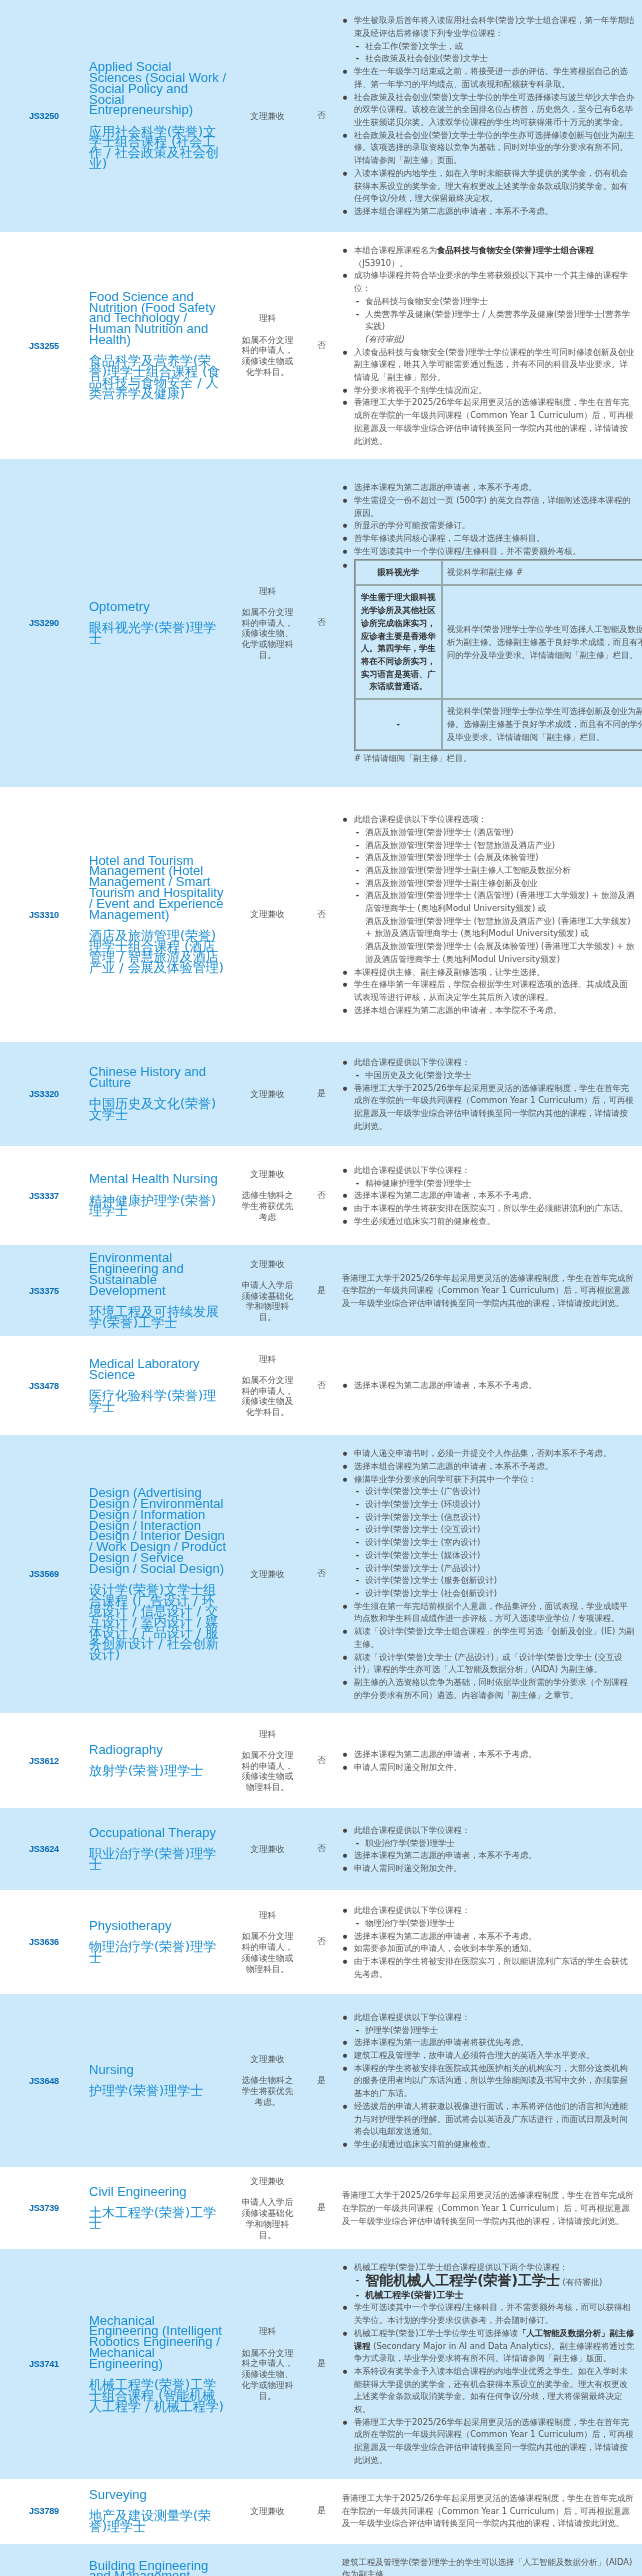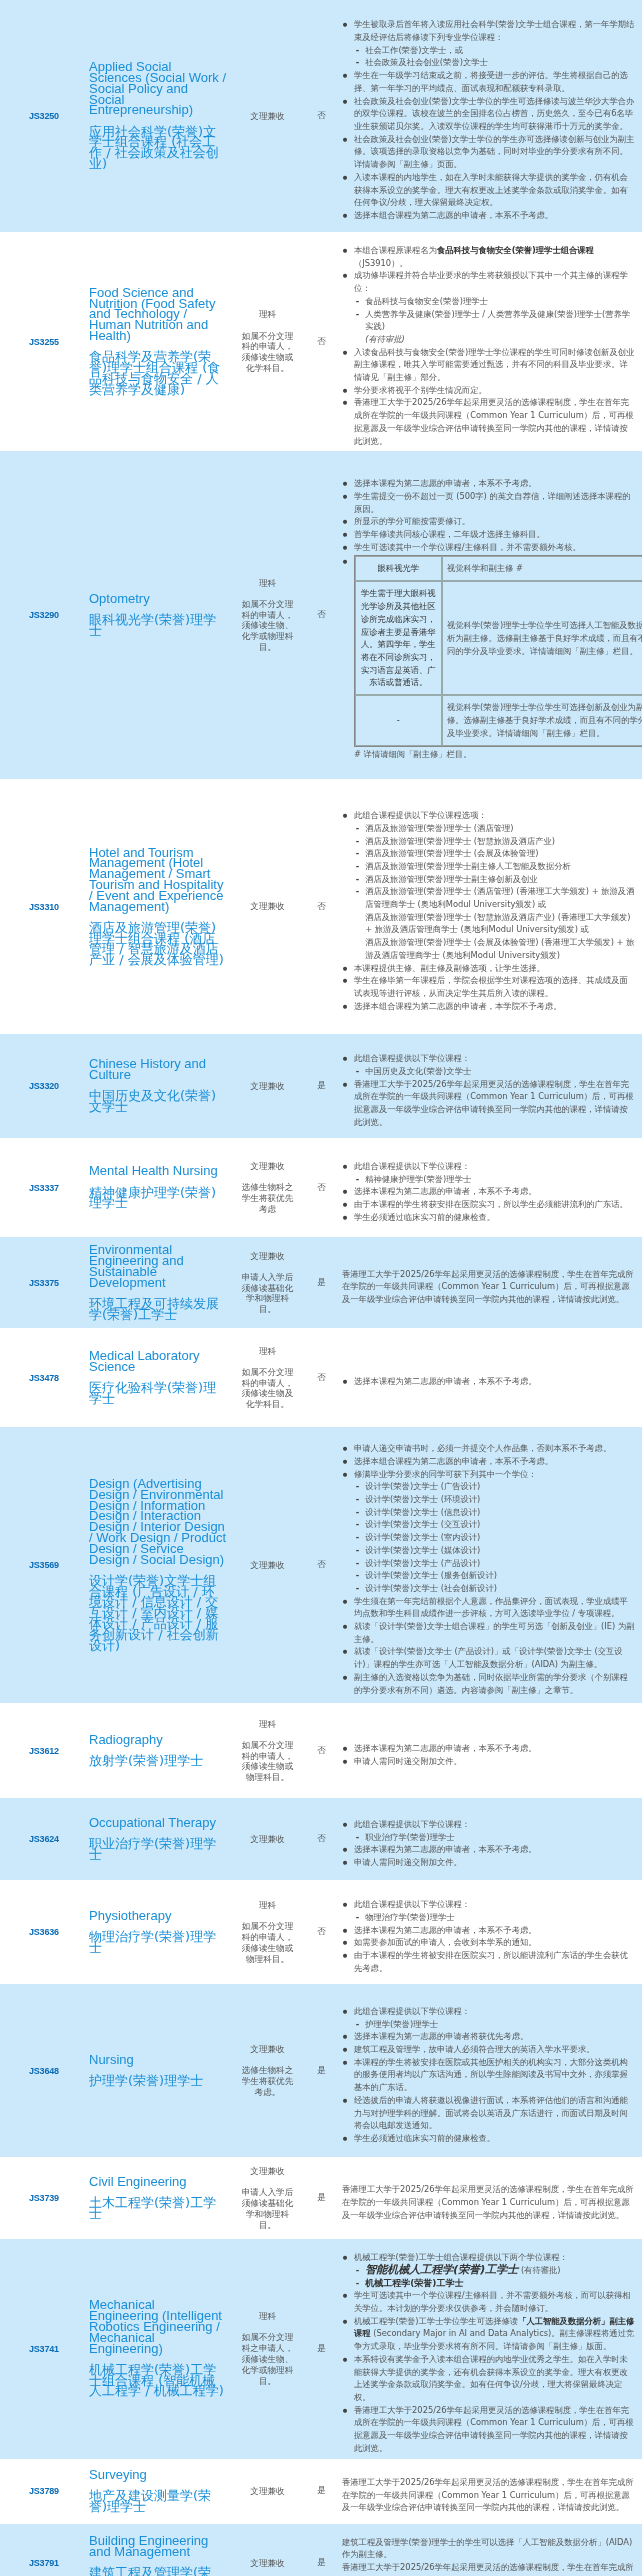--- a/index.html
+++ b/index.html
@@ -9,32 +9,32 @@
   table.programmes > tbody > tr.plain { background: #ffffff; }
   td { vertical-align: middle; padding: 0; }
   td.code { width: 60px; padding-left: 29px; font-weight: bold; color: #0a6bb5; font-size: 9px; letter-spacing: -0.2px; font-family: "Liberation Sans", sans-serif; }
   td.name { width: 138px; padding: 0 7px 0 0; color: #1a8ed6; font-size: 13px; line-height: 10.8px; }
   td.name .en { display: block; margin-bottom: 10.4px; font-family: "Liberation Sans", sans-serif; }
   td.name .zh { display: block; }
   td.subject { width: 60px; text-align: center; font-size: 8.6px; line-height: 10.8px; color: #555; padding: 0 3.5px; }
   td.subject .main { display: block; }
   td.subject .note { display: block; margin-top: 10.4px; }
   td.allow { width: 41px; text-align: center; font-size: 8.6px; color: #555; }
-  td.remarks { padding: 12px 7px 4px 0; font-size: 8.3px; line-height: 12.7px; color: #555; }
+  td.remarks { padding: 12px 7px 12px 0; font-size: 8.3px; line-height: 12.7px; color: #555; }
   ul.rm { margin: 0; padding: 0 0 0 12px; list-style: none; }
   ul.rm > li { position: relative; padding-left: 0; }
   ul.rm > li::before { content: "\25CF"; position: absolute; left: -11.2px; top: 0; font-size: 5.2px; color: #444; }
   ul.sub { margin: 0; padding: 0 0 0 11.2px; list-style: none; }
   ul.sub > li { position: relative; }
   ul.sub > li::before { content: "-"; position: absolute; left: -9.5px; font-weight: bold; color: #444; }
   .strong { font-weight: bold; color: #333; }
   .italic { font-style: italic; }
   table.inner { border-collapse: separate; border-spacing: 0; border: 0.9px solid #888; width: 305px; margin-top: 1.7px; }
   table.inner td { border: 0.9px solid #9aa; padding: 5.2px 4.3px; vertical-align: middle; font-size: 8.3px; line-height: 12.7px; }
-  table.inner td.c1 { width: 76px; text-align: center; font-weight: normal; color: #333; }
+  table.inner td.c1 { width: 76px; text-align: center; font-weight: bold; color: #333; }
   .footnote { margin-top: 1.7px; }
   p.plain-remark { margin: 0; }
 </style>
 </head>
 <body>
 
 <table class="programmes">
   <tbody id="rows-body">
       <tr class="alt" style="height: 232px;">
         <td class="code">JS3250</td>
@@ -361,21 +361,21 @@
           <a class="zh">机械工程学(荣誉)工学士组合课程 (智能机械人工程学 / 机械工程学)</a>
         </td>
         <td class="subject">
           <span class="main">理科</span>
           <span class="note">如属不分文理科之申请人，须修读生物、化学或物理科目。</span>
         </td>
         <td class="allow">是</td>
         <td class="remarks">
           <ul class="rm">
             <li><span>机械工程学(荣誉)工学士组合课程提供以下两个学位课程：</span><ul class="sub">
-                <li><span class="strong" style="font-size: 11px; font-style: italic;">智能机械人工程学(荣誉)工学士</span><span> (有待審批)</span></li>
+                <li><span class="strong" style="font-size: 14px;">智能机械人工程学(荣誉)工学士</span><span> (有待審批)</span></li>
                 <li><span class="strong" style="font-size: 9px;">机械工程学(荣誉)工学士</span><span></span></li>
               </ul></li>
             <li><span>学生可选读其中一个学位课程/主修科目，并不需要额外考核，而可以获得相关学位。本计划的学分要求仅供参考，并会随时修订。</span></li>
             <li><span>机械工程学(荣誉)工学士学位学生可选择修读</span><span class="strong">「人工智能及数据分析」副主修课程</span><span> (Secondary Major in AI and Data Analytics)。副主修课程将通过竞争方式录取，毕业学分要求将有所不同。详情请参阅「副主修」版面。</span></li>
             <li><span>本系特设有奖学金予入读本组合课程的内地学业优秀之学生。如在入学时未能获得大学提供的奖学金，还有机会获得本系设立的奖学金。理大有权更改上述奖学金条款或取消奖学金。如有任何争议/分歧，理大将保留最终决定权。</span></li>
             <li><span>香港理工大学于2025/26学年起采用更灵活的选修课程制度，学生在首年完成所在学院的一年级共同课程（Common Year 1 Curriculum）后，可再根据意愿及一年级学业综合评估申请转换至同一学院内其他的课程，详情请按此浏览。</span></li>
           </ul>
         </td>
       </tr>
       <tr class="plain" style="height: 65px;">

